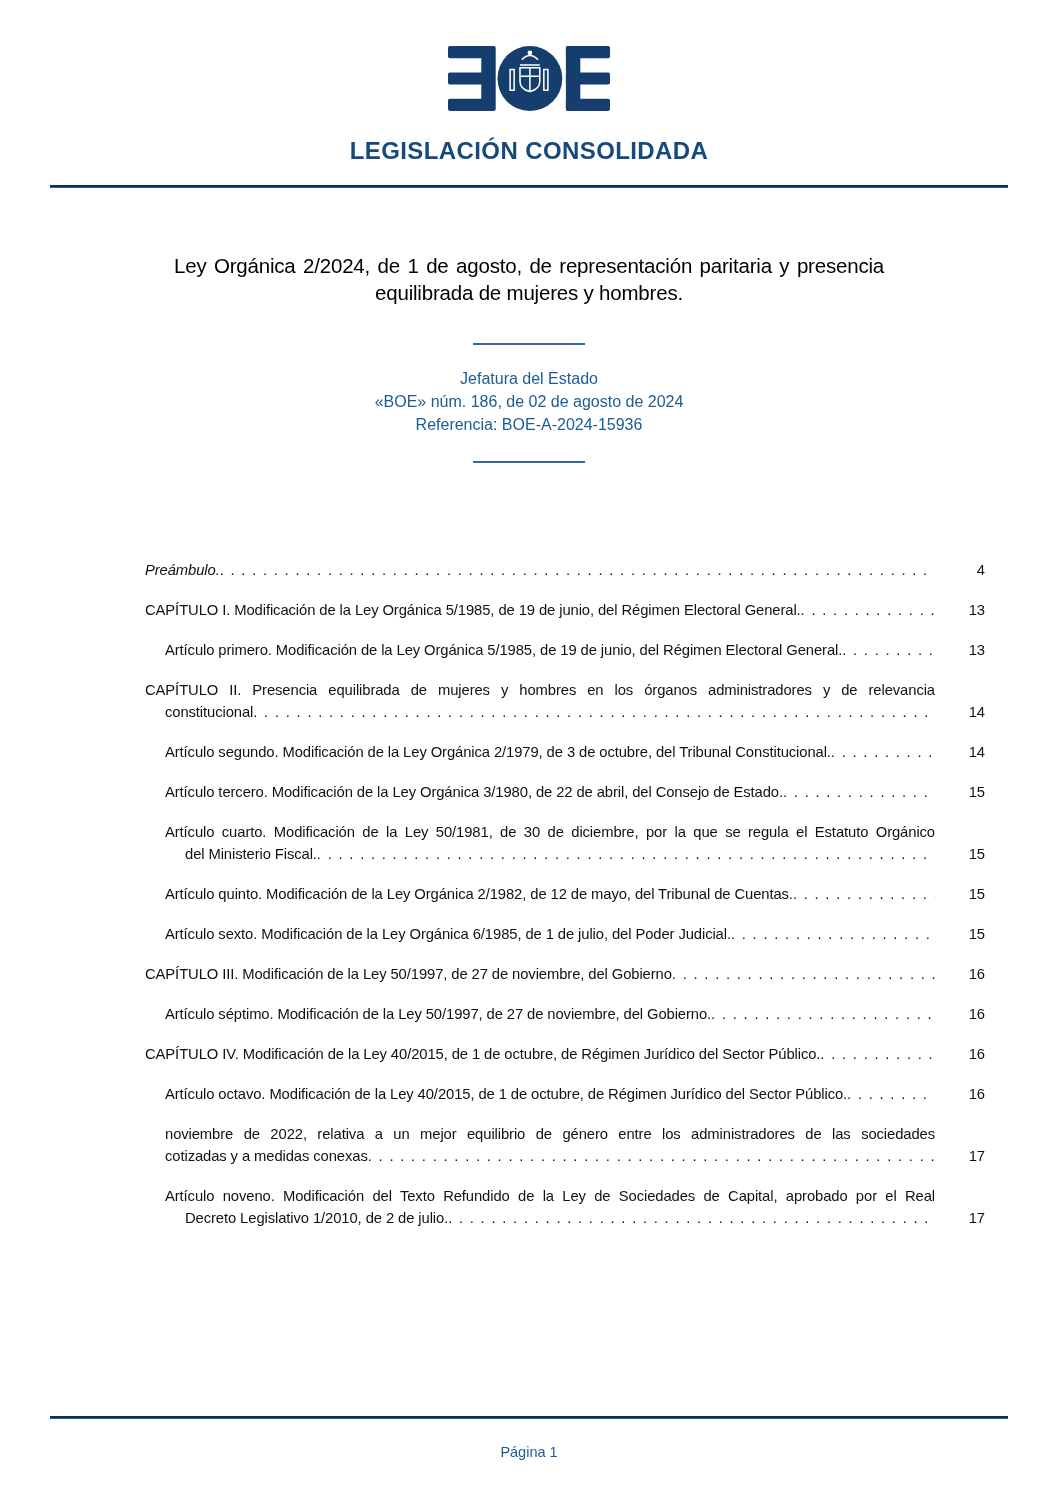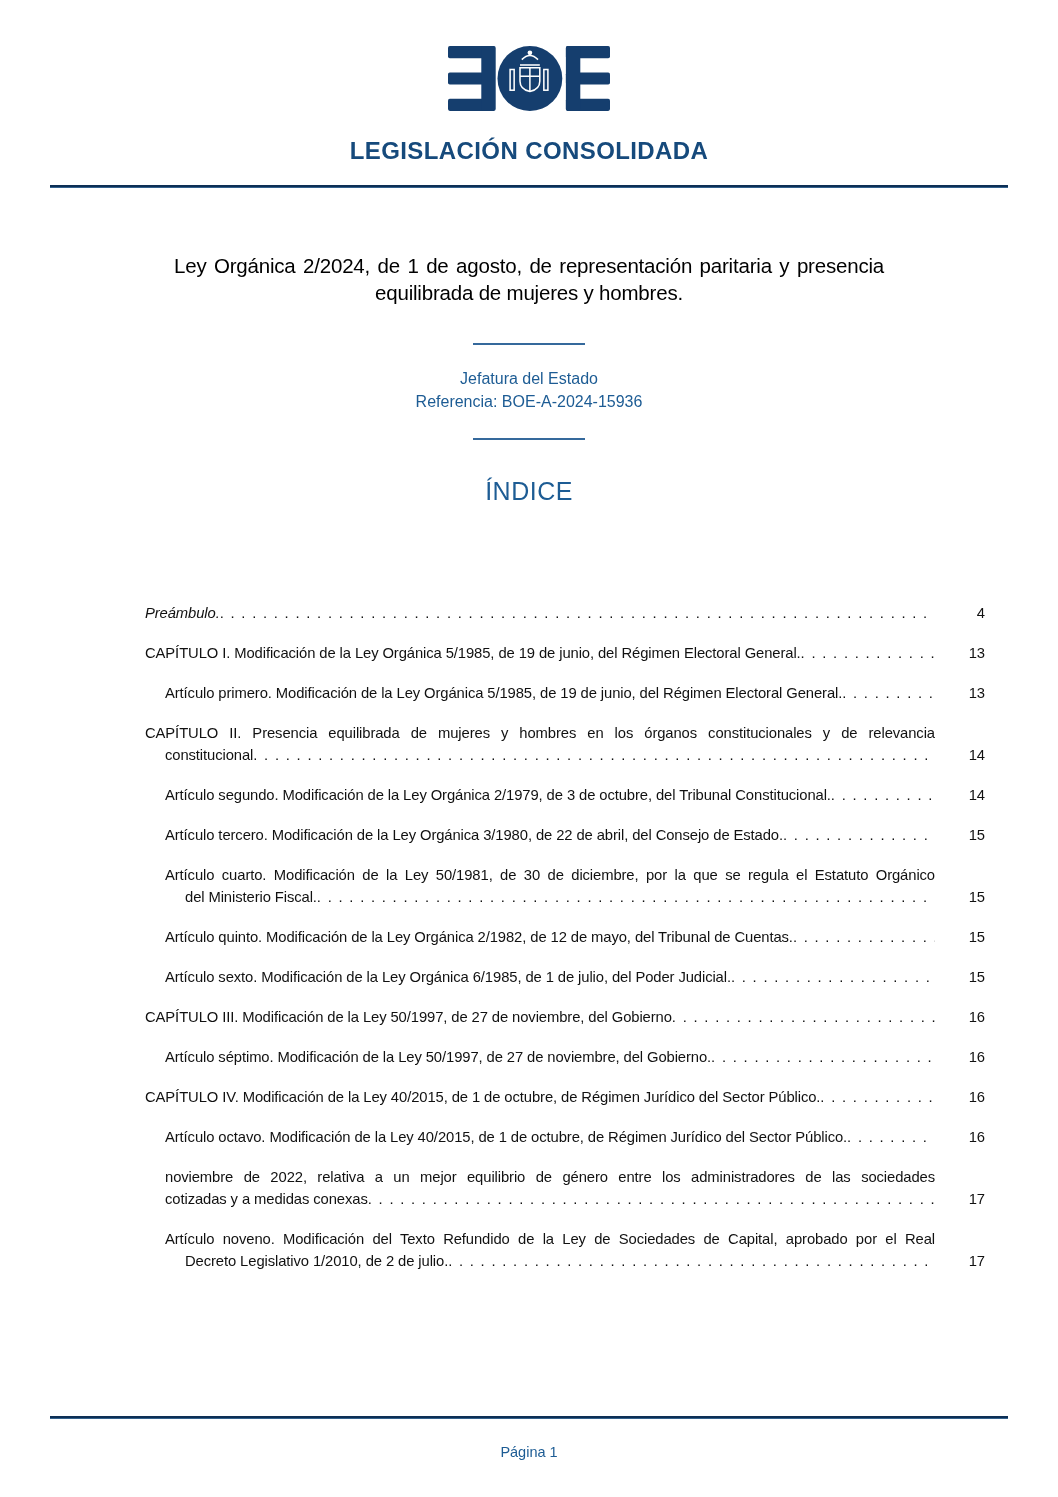--- a/index.html
+++ b/index.html
@@ -174,26 +174,26 @@
 
   <div class="banner">LEGISLACIÓN CONSOLIDADA</div>
   <div class="rule-full"></div>
 
   <p class="doc-title">Ley Orgánica 2/2024, de 1 de agosto, de representación paritaria y presencia equilibrada de mujeres y hombres.</p>
 
   <div class="divider-sm"></div>
 
   <div class="meta">
     <div>Jefatura del Estado</div>
+    <div>«BOE» núm. 186, de 02 de agosto de 2024</div>
     <div>Referencia: BOE-A-2024-15936</div>
   </div>
 
   <div class="divider-sm second"></div>
 
-  <h2 class="index-heading">ÍNDICE</h2>
 
   <div class="toc">
       <div class="toc-entry italic">
         <div class="toc-line last">
           <span class="toc-text">Preámbulo.</span>
           <span class="toc-dots"></span>
           <span class="toc-page">4</span>
         </div>
       </div>
       <div class="toc-entry">
@@ -204,21 +204,21 @@
         </div>
       </div>
       <div class="toc-entry lvl1">
         <div class="toc-line last">
           <span class="toc-text">Artículo primero. Modificación de la Ley Orgánica 5/1985, de 19 de junio, del Régimen Electoral General.</span>
           <span class="toc-dots"></span>
           <span class="toc-page">13</span>
         </div>
       </div>
       <div class="toc-entry">
-        <div class="toc-line">CAPÍTULO II. Presencia equilibrada de mujeres y hombres en los órganos constitucionales y de relevancia</div>
+        <div class="toc-line">CAPÍTULO II. Presencia equilibrada de mujeres y hombres en los órganos administradores y de relevancia</div>
         <div class="toc-line cont last">
           <span class="toc-text">constitucional</span>
           <span class="toc-dots"></span>
           <span class="toc-page">14</span>
         </div>
       </div>
       <div class="toc-entry lvl1">
         <div class="toc-line last">
           <span class="toc-text">Artículo segundo. Modificación de la Ley Orgánica 2/1979, de 3 de octubre, del Tribunal Constitucional.</span>
           <span class="toc-dots"></span>

